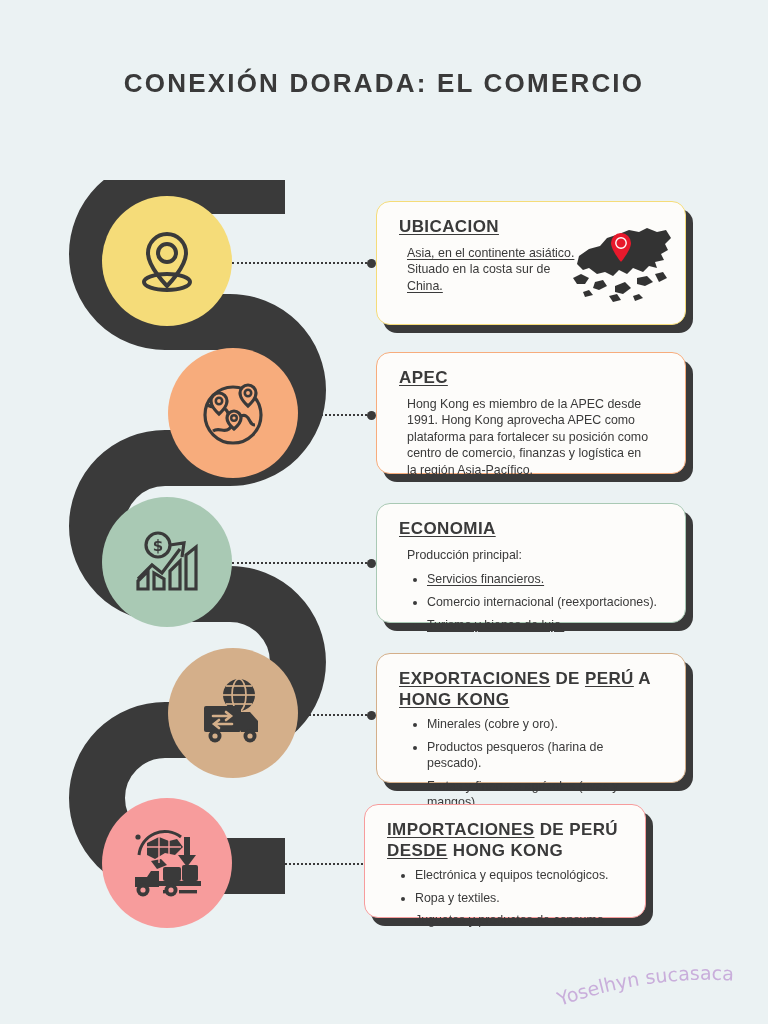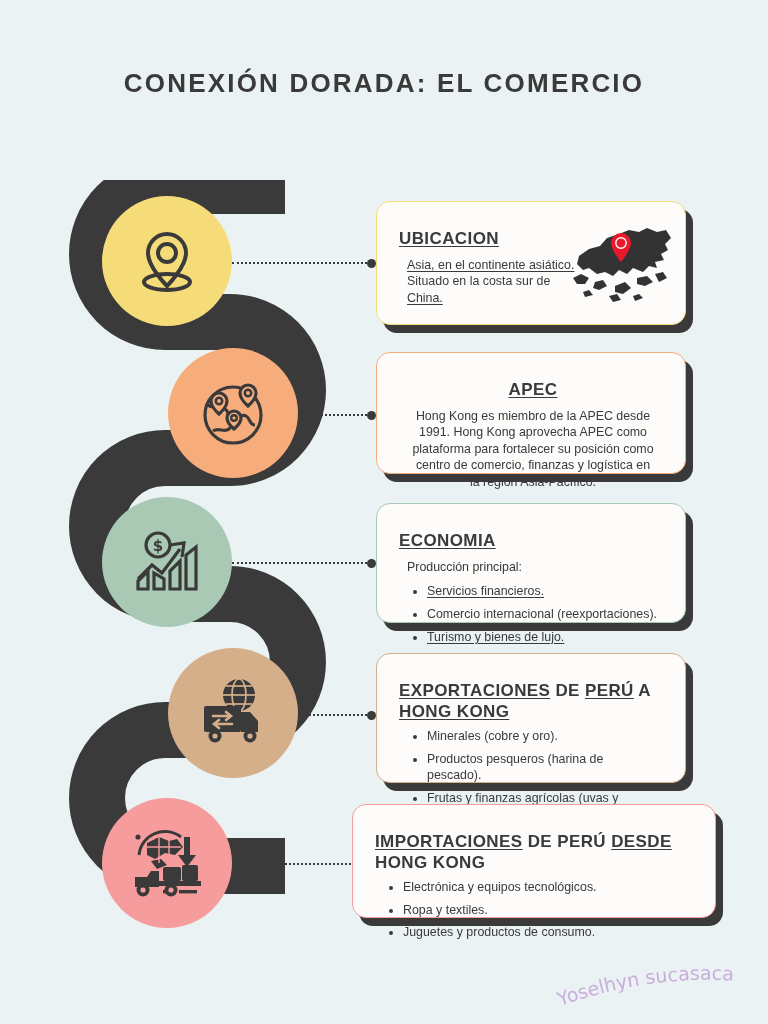--- a/index.html
+++ b/index.html
@@ -39,21 +39,21 @@
     position:absolute;
     box-sizing:border-box;
     background:#FDFCFA;
     border-radius:14px;
     border:1.6px solid #DDD;
     padding:14px 18px 14px 22px;
     box-shadow:7px 8px 0 0 #3A3A3A;
     color:#3A3A3A;
   }
   .card h3{
-    margin:12px 0 4px 0;
+    margin:0 0 4px 0;
     font-size:17px;
     font-weight:bold;
     letter-spacing:.4px;
     line-height:21px;
   }
   .u{text-decoration:underline;text-underline-offset:2px;}
   .card p{
     margin:8px;
     font-size:12.4px;
     line-height:16.4px;
@@ -157,21 +157,21 @@
       <path d="M18 56 c6 -4 11 2 16 -2 c5 -4 2 -10 8 -11" fill="none" stroke="#3A3A3A" stroke-width="3.2"></path>
       <path d="M24 18 a8 8 0 0 1 8 8 c0 6 -8 13 -8 13 s-8 -7 -8 -13 a8 8 0 0 1 8 -8z" fill="#F7AC7C" stroke="#3A3A3A" stroke-width="3.2"></path>
       <circle cx="24" cy="26" r="3.2" fill="none" stroke="#3A3A3A" stroke-width="2.6"></circle>
       <path d="M53 10 a8 8 0 0 1 8 8 c0 6 -8 13 -8 13 s-8 -7 -8 -13 a8 8 0 0 1 8 -8z" fill="#F7AC7C" stroke="#3A3A3A" stroke-width="3.2"></path>
       <circle cx="53" cy="18" r="3.2" fill="none" stroke="#3A3A3A" stroke-width="2.6"></circle>
       <path d="M39 36 a7 7 0 0 1 7 7 c0 5 -7 11 -7 11 s-7 -6 -7 -11 a7 7 0 0 1 7 -7z" fill="#F7AC7C" stroke="#3A3A3A" stroke-width="3.2"></path>
       <circle cx="39" cy="43" r="2.8" fill="none" stroke="#3A3A3A" stroke-width="2.4"></circle>
     </svg>
   </div>
   <div class="conn" style="left:300px;top:414px;width:67px;"></div>
-  <div class="card" style="left:376px;top:352px;width:310px;height:122px;border-color:#F7AC7C;text-align:center;">
+  <div class="card" style="left:376px;top:352px;width:310px;height:122px;border-color:#F7AC7C;">
     <h3>
       <span class="u">APEC</span>
     </h3>
     <p>
       <span>Hong Kong es miembro de la APEC desde</span><br>
       <span>1991. Hong Kong aprovecha APEC como</span><br>
       <span>plataforma para fortalecer su posición como</span><br>
       <span>centro de comercio, finanzas y logística en</span><br>
       <span>la región Asia-Pacífico.</span>
     </p>
@@ -260,21 +260,21 @@
       <rect x="34" y="60" width="42" height="5" fill="#3A3A3A"></rect>
       <rect x="38" y="69" width="10" height="3.4" fill="#3A3A3A"></rect>
       <rect x="54" y="69" width="18" height="3.4" fill="#3A3A3A"></rect>
       <circle cx="18" cy="69" r="6.5" fill="#3A3A3A"></circle>
       <circle cx="18" cy="69" r="2.6" fill="#F79C9C"></circle>
       <circle cx="46" cy="69" r="6.5" fill="#3A3A3A"></circle>
       <circle cx="46" cy="69" r="2.6" fill="#F79C9C"></circle>
     </svg>
   </div>
   <div class="conn" style="left:232px;top:863px;width:135px;"></div>
-  <div class="card" style="left:352px;top:804px;width:364px;height:114px;border-color:#F79C9C;">
+  <div class="card" style="left:364px;top:804px;width:282px;height:114px;border-color:#F79C9C;">
     <h3>
       <span class="u">IMPORTACIONES</span><span> DE PERÚ </span><span class="u">DESDE</span><span> HONG KONG</span>
     </h3>
     <ul>
       <li>Electrónica y equipos tecnológicos.</li>
       <li>Ropa y textiles.</li>
       <li>Juguetes y productos de consumo.</li>
     </ul>
   </div>
 

